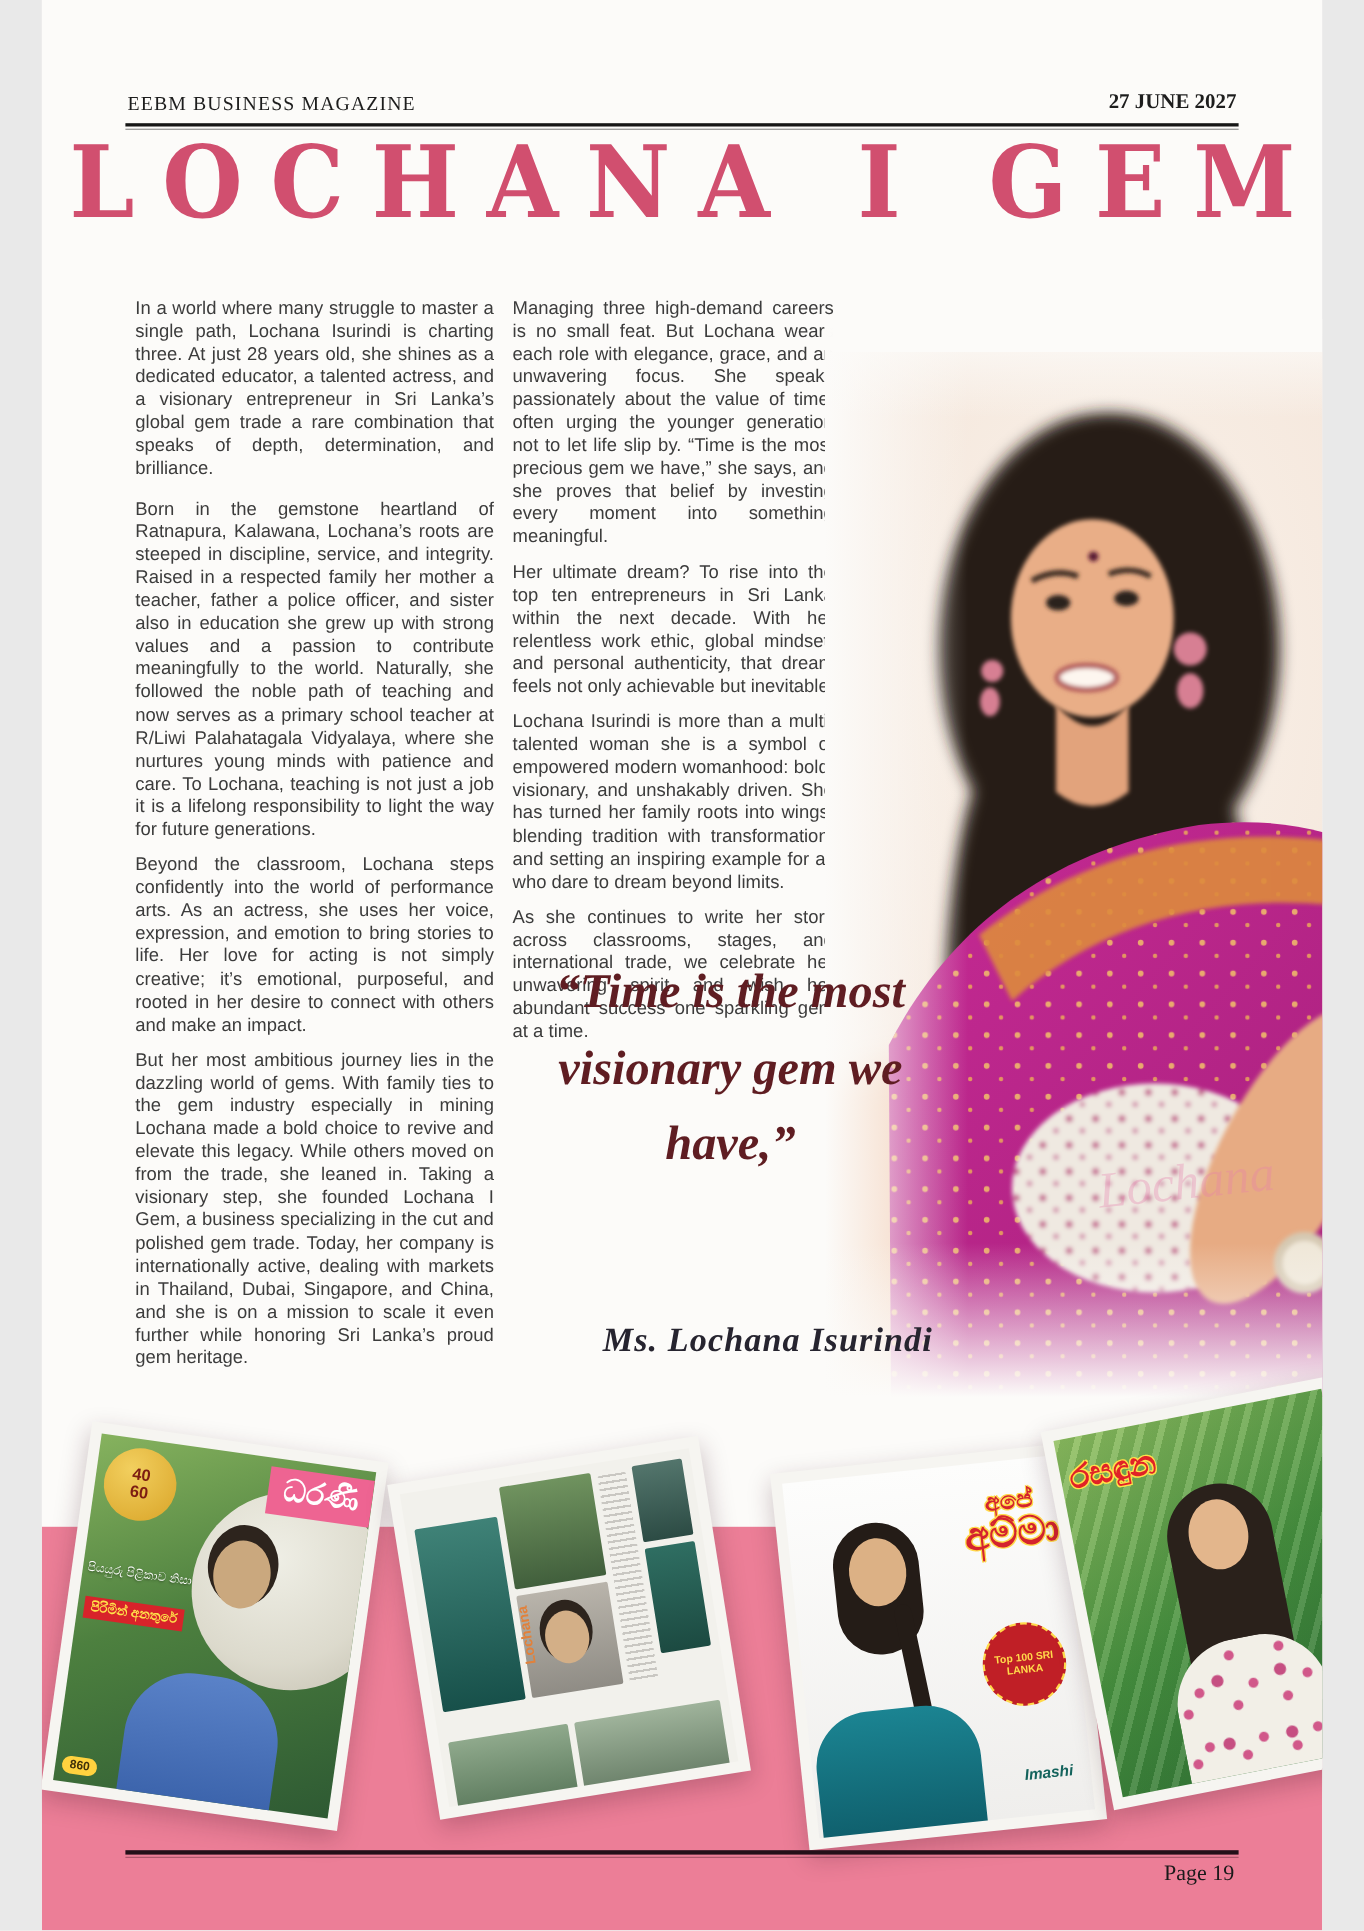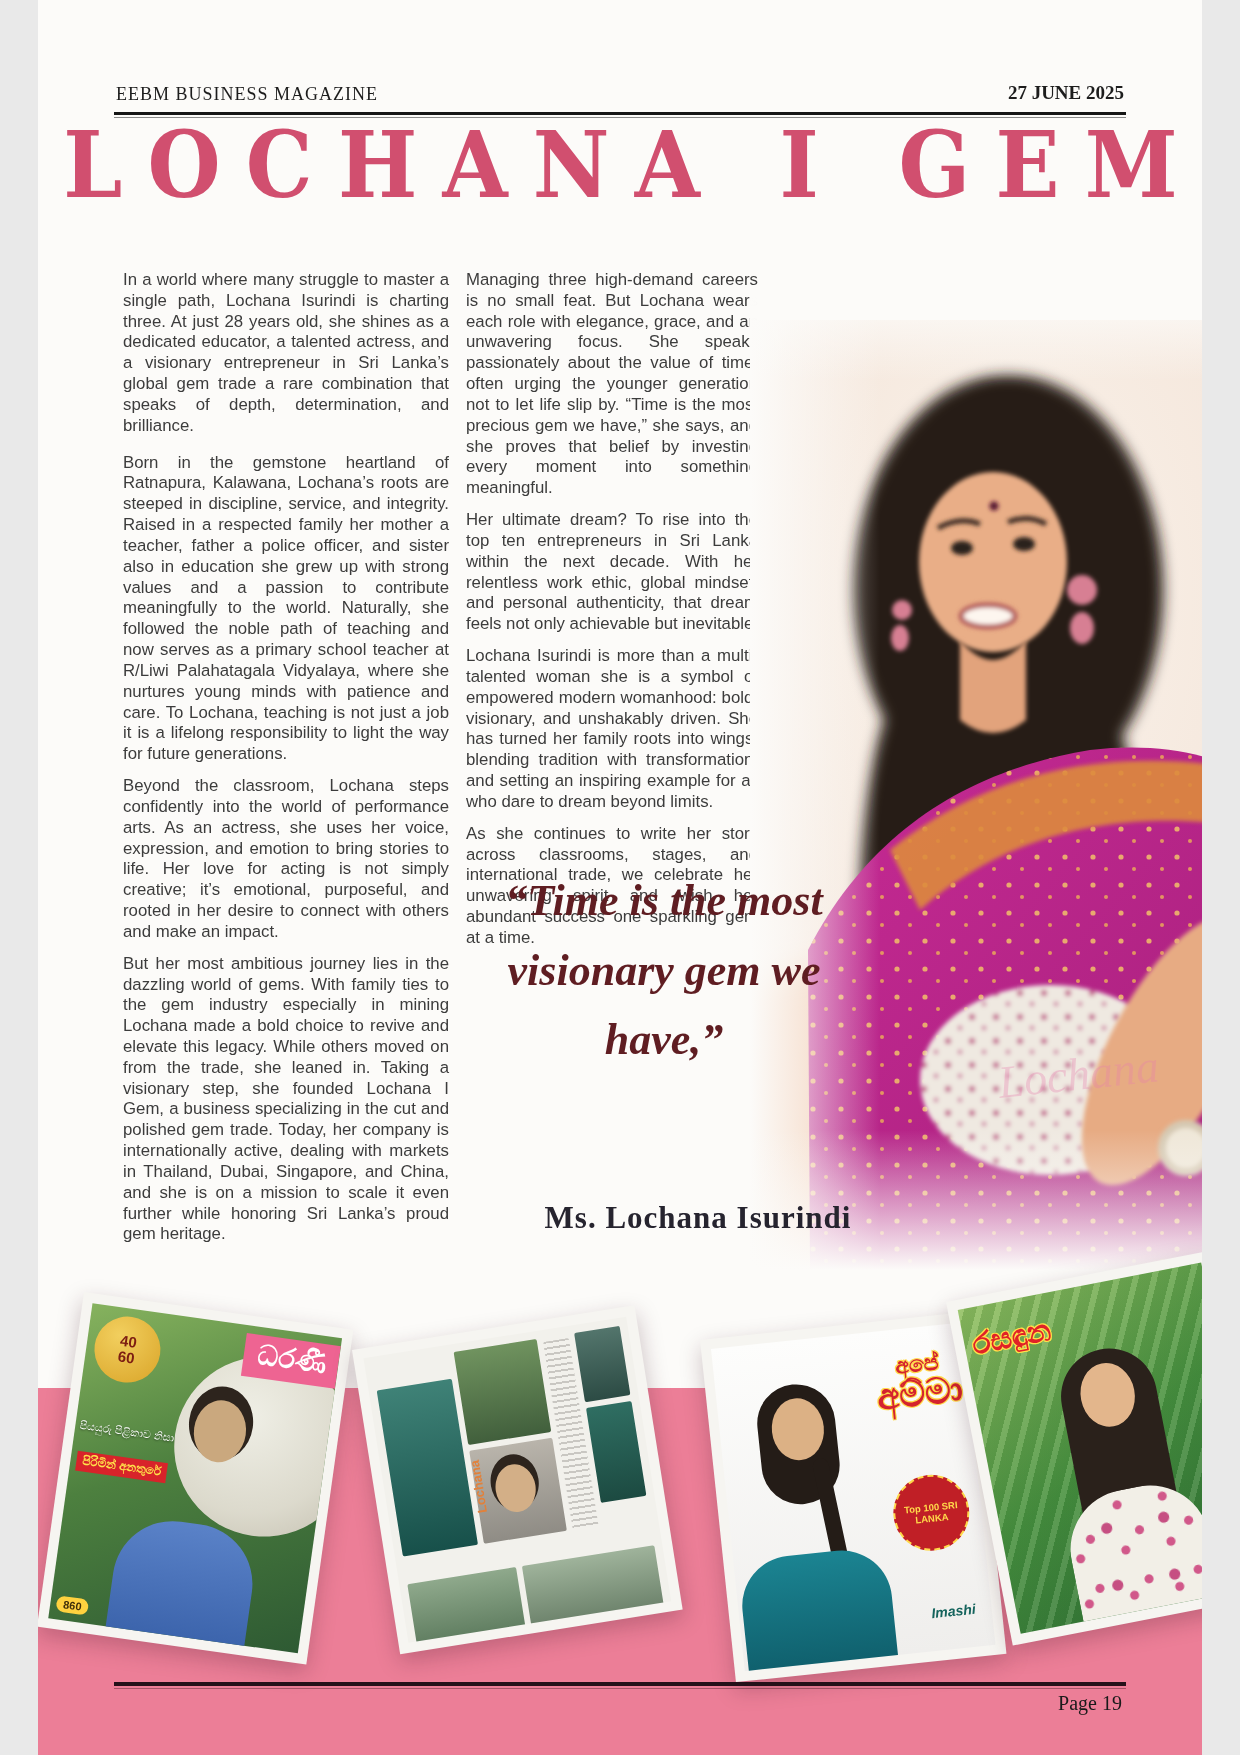--- a/index.html
+++ b/index.html
@@ -28,21 +28,21 @@
   .col2{left:428px;width:292px;}
   .col p{margin:0 0 11px 0;}
   .col p.tight{margin-bottom:16px;}
   
   .photo{position:absolute;left:712px;top:290px;width:528px;height:980px;}
   
   .pullquote{position:absolute;left:436px;top:866px;width:380px;text-align:center;
     font-family:"Liberation Serif",serif;font-style:italic;font-size:44px;line-height:1.58;
     color:#5f1d22;font-weight:bold;}
   .caption{position:absolute;left:430px;top:1200px;width:460px;text-align:center;
-    font-family:"Liberation Serif",serif;font-weight:bold;
+    font-family:"Liberation Serif",serif;font-style:italic;font-weight:bold;
     font-size:31px;letter-spacing:1px;color:#26242f;}
   
   .pink-band{position:absolute;left:0;right:0;top:1388px;bottom:0;background:#ec7e97;}
   .ftr-rule{position:absolute;left:76px;right:76px;top:1682px;height:3.5px;background:#241019;}
   .ftr-rule:after{content:"";position:absolute;left:0;right:0;top:6px;height:1px;background:rgba(40,10,20,.35);}
   .ftr-page{position:absolute;right:80px;top:1692px;font-family:"Liberation Serif",serif;
     font-size:20px;color:#1a1a1a;}
   
   .polaroid{position:absolute;background:#f6f5f1;padding:10px;box-shadow:0 8px 22px rgba(60,20,35,.25);
     transform-origin:top left;}
@@ -124,21 +124,21 @@
                radial-gradient(circle at 45% 85%,#d1588a 4px,transparent 5px),
                #f2efe7;
     background-size:46px 46px,58px 58px,50px 50px,auto;}
 </style>
 </head>
 <body>
 
 <div class="page">
 
   <div class="hdr-left">EEBM BUSINESS MAGAZINE</div>
-  <div class="hdr-right">27 JUNE 2025</div>
+  <div class="hdr-right">27 JUNE 2027</div>
   <div class="hdr-rule"></div>
 
   <div class="title">LOCHANA I GEM</div>
 
   <div class="col col1">
     <p class="tight">In a world where many struggle to master a single path, Lochana Isurindi is charting three. At just 28 years old, she shines as a dedicated educator, a talented actress, and a visionary entrepreneur in Sri Lanka’s global gem trade a rare combination that speaks of depth, determination, and brilliance.</p>
     <p>Born in the gemstone heartland of Ratnapura, Kalawana, Lochana’s roots are steeped in discipline, service, and integrity. Raised in a respected family her mother a teacher, father a police officer, and sister also in education she grew up with strong values and a passion to contribute meaningfully to the world. Naturally, she followed the noble path of teaching and now serves as a primary school teacher at R/Liwi Palahatagala Vidyalaya, where she nurtures young minds with patience and care. To Lochana, teaching is not just a job it is a lifelong responsibility to light the way for future generations.</p>
     <p>Beyond the classroom, Lochana steps confidently into the world of performance arts. As an actress, she uses her voice, expression, and emotion to bring stories to life. Her love for acting is not simply creative; it’s emotional, purposeful, and rooted in her desire to connect with others and make an impact.</p>
     <p>But her most ambitious journey lies in the dazzling world of gems. With family ties to the gem industry especially in mining Lochana made a bold choice to revive and elevate this legacy. While others moved on from the trade, she leaned in. Taking a visionary step, she founded Lochana I Gem, a business specializing in the cut and polished gem trade. Today, her company is internationally active, dealing with markets in Thailand, Dubai, Singapore, and China, and she is on a mission to scale it even further while honoring Sri Lanka’s proud gem heritage.</p>
   </div>

